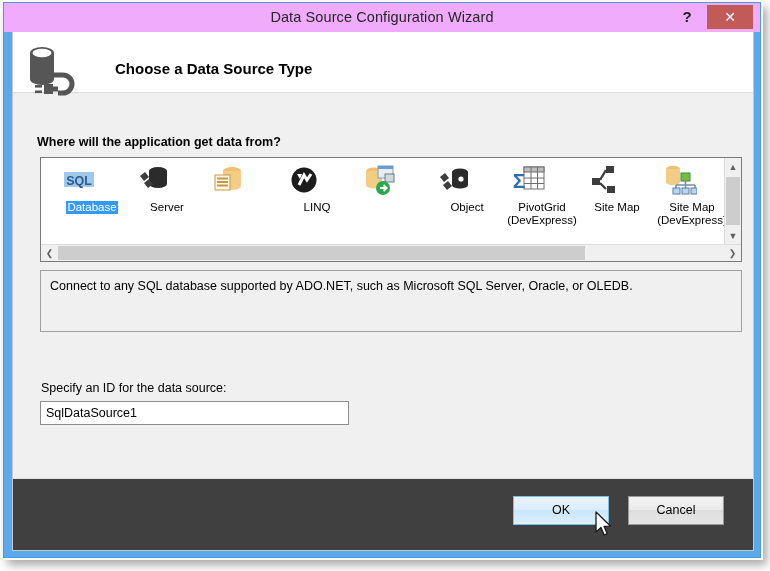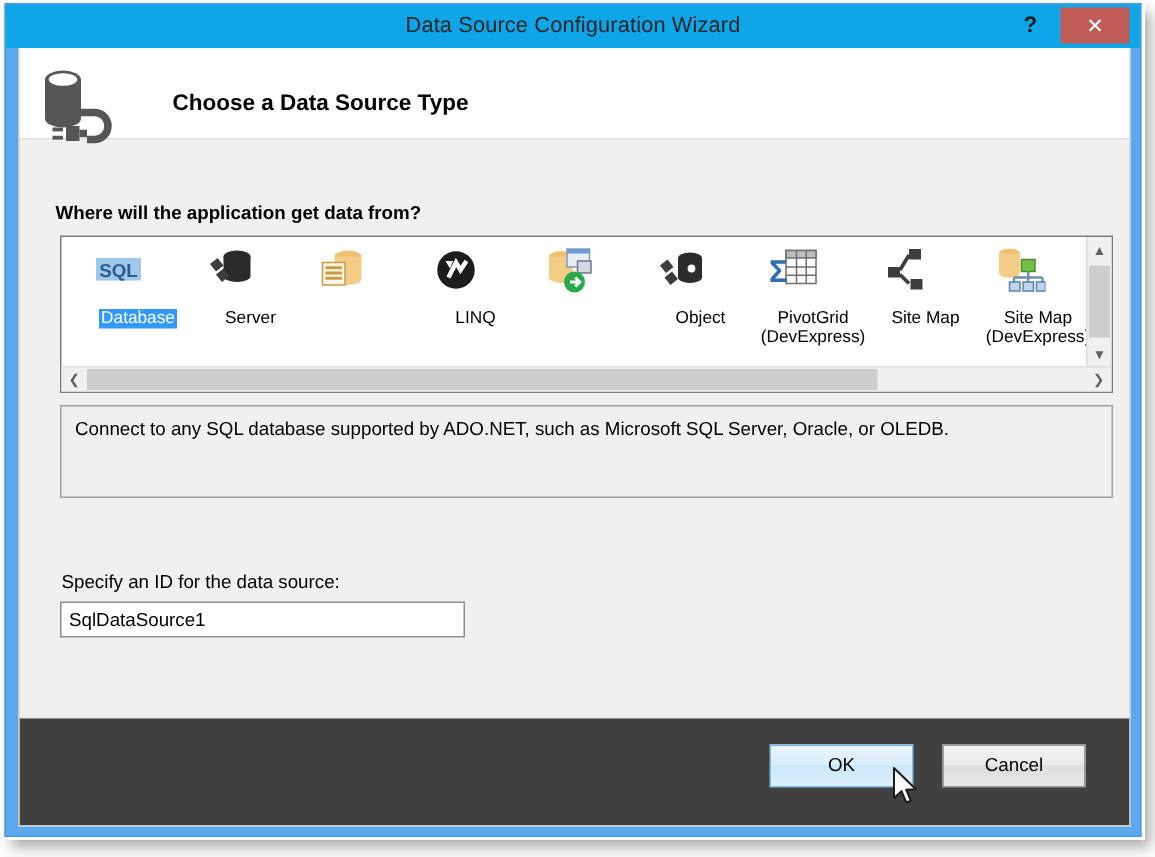--- a/index.html
+++ b/index.html
@@ -24,21 +24,21 @@
     position:absolute;left:3px;top:2px;
     width:758px;height:556px;
     background:#5aa9ec;                 
     border:1px solid #4a9ade;
     box-sizing:border-box;
   }
 
   
   #titlebar{
     position:absolute;left:0;top:0;width:100%;height:29px;
-    background:#0ea5e9;
+    background:#f0abfc;
   }
   #title-text{
     position:absolute;left:0;top:0;width:100%;height:29px;
     line-height:29px;text-align:center;
     font-size:14.5px;color:#262626;
     letter-spacing:.1px;
   }
   #help-btn{
     position:absolute;right:61px;top:3px;width:24px;height:22px;
     line-height:22px;text-align:center;font-size:15px;font-weight:bold;color:#1a1a1a;
@@ -94,21 +94,21 @@
     overflow:hidden;
   }
   .type-items{
     position:absolute;left:0;top:4px;display:flex;flex-direction:row;
     align-items:flex-start;
   }
   .type-item{
     width:75px;display:flex;flex-direction:column;align-items:center;
     cursor:default;
   }
-  .type-icon{width:36px;height:36px;margin-bottom:8px;}
+  .type-icon{width:36px;height:36px;margin-bottom:3px;}
   .type-label{
     font-size:11.5px;color:#000000;text-align:center;line-height:13px;
     max-width:74px;word-wrap:break-word;padding:0 1px;margin-left:27px;
   }
   .type-item.selected .type-label{
     background:#3399ff;color:#ffffff;
   }
 
   
   #vscroll{
@@ -149,21 +149,21 @@
     position:absolute;left:27px;top:153px;width:702px;height:62px;
     background:#f0f0f0;border:1px solid #a0a0a0;box-sizing:border-box;
   }
   #desc-text{
     position:absolute;left:9px;top:7px;right:8px;
     font-size:12.5px;color:#000000;line-height:16px;
   }
 
   
   #idbox{
-    position:absolute;left:27px;top:284px;width:270px;height:24px;
+    position:absolute;left:27px;top:284px;width:309px;height:24px;
     background:#ffffff;border:1px solid #8c8c8c;box-sizing:border-box;
   }
   #id-value{
     position:absolute;left:5px;top:0;height:22px;line-height:22px;
     font-size:12.5px;color:#000000;
   }
 
   
   #buttonbar{
     position:absolute;left:0;bottom:0;width:100%;height:72px;

